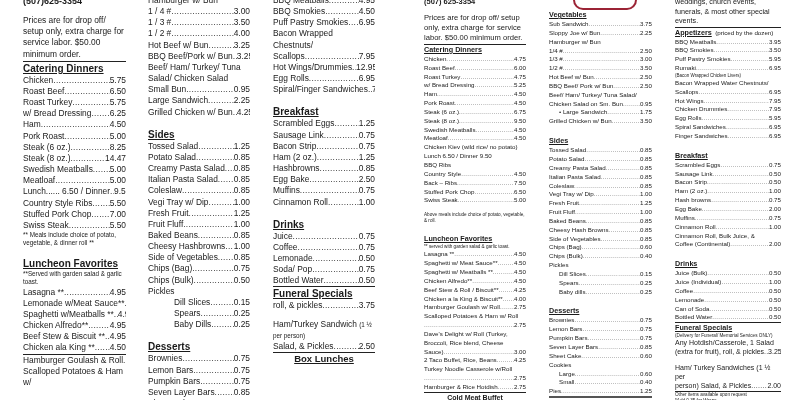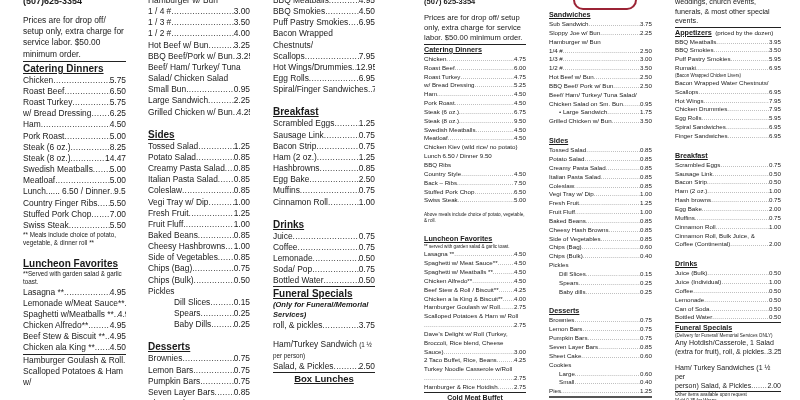--- a/index.html
+++ b/index.html
@@ -89,21 +89,21 @@
         <span class="n">Meatloaf</span>
         <span class="d"></span>
         <span class="p">5.00</span>
       </div>
     <div class="row">
         <span class="n">Lunch...... 6.50 / Dinner</span>
         <span class="d"></span>
         <span class="p">9.50</span>
       </div>
     <div class="row">
-        <span class="n">Country Finger Ribs</span>
+        <span class="n">Country Style Ribs</span>
         <span class="d"></span>
         <span class="p">5.50</span>
       </div>
     <div class="row">
         <span class="n">Stuffed Pork Chop</span>
         <span class="d"></span>
         <span class="p">7.00</span>
       </div>
     <div class="row">
         <span class="n">Swiss Steak</span>
@@ -411,21 +411,20 @@
       <span class="n">Soda/ Pop</span>
       <span class="d"></span>
       <span class="p">0.75</span>
     </div>
   <div class="row rule">
       <span class="n">Bottled Water</span>
       <span class="d"></span>
       <span class="p">0.50</span>
     </div>
   <div class="h">Funeral Specials</div>
-  <div class="txt italic" style="font-size:7.5px;line-height:10px;">(Only for Funeral/Memorial Services)</div>
   <div class="row">
       <span class="n">roll, &amp; pickles</span>
       <span class="d"></span>
       <span class="p">3.75</span>
     </div>
   <div class="sgap"></div>
   <div class="txt"><span>Ham/Turkey Sandwich</span> <span class="note">(1 ½ per person)</span></div>
   <div class="row rule">
       <span class="n">Salad, &amp; Pickles</span>
       <span class="d"></span>
@@ -580,21 +579,21 @@
     </div>
   <div class="row rule">
       <span class="n">Hamburger &amp; Rice Hotdish</span>
       <span class="d"></span>
       <span class="p">2.75</span>
     </div>
   <div class="hc">Cold Meat Buffet</div>
 </div>
 
 <div class="col small" style="left:549px;width:103px;top:10px;">
-  <div class="h">Sandwiches</div>
+  <div class="h">Vegetables</div>
   <div class="row">
       <span class="n">Sub Sandwich</span>
       <span class="d"></span>
       <span class="p">3.75</span>
     </div>
   <div class="row">
       <span class="n">Sloppy Joe w/ Bun</span>
       <span class="d"></span>
       <span class="p">2.25</span>
     </div>

